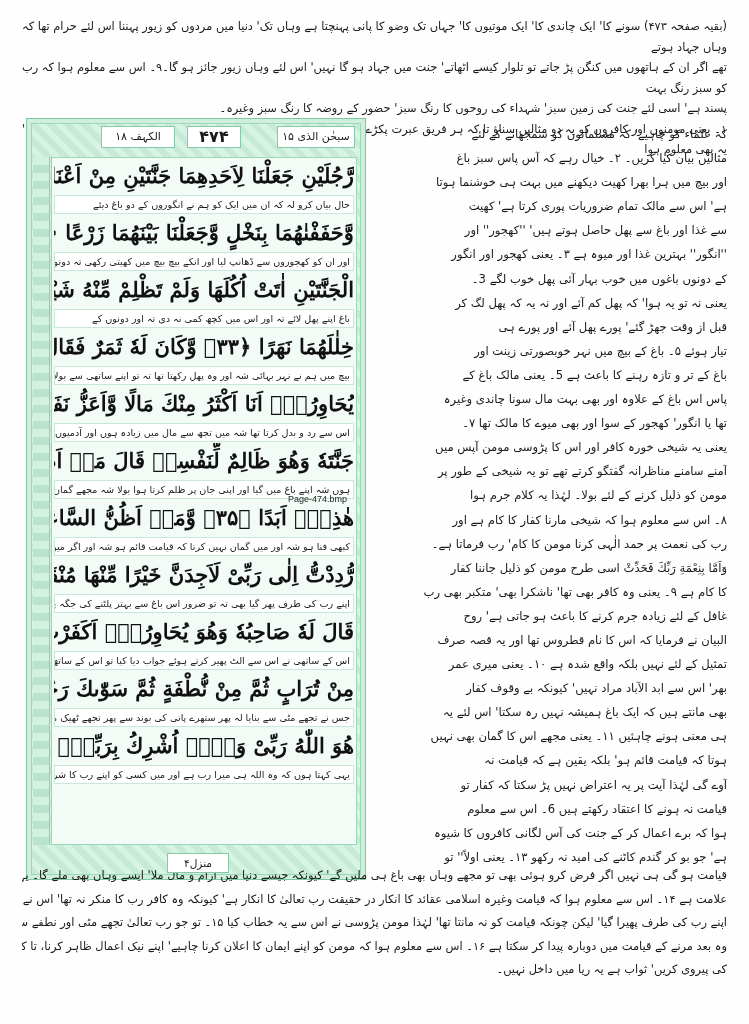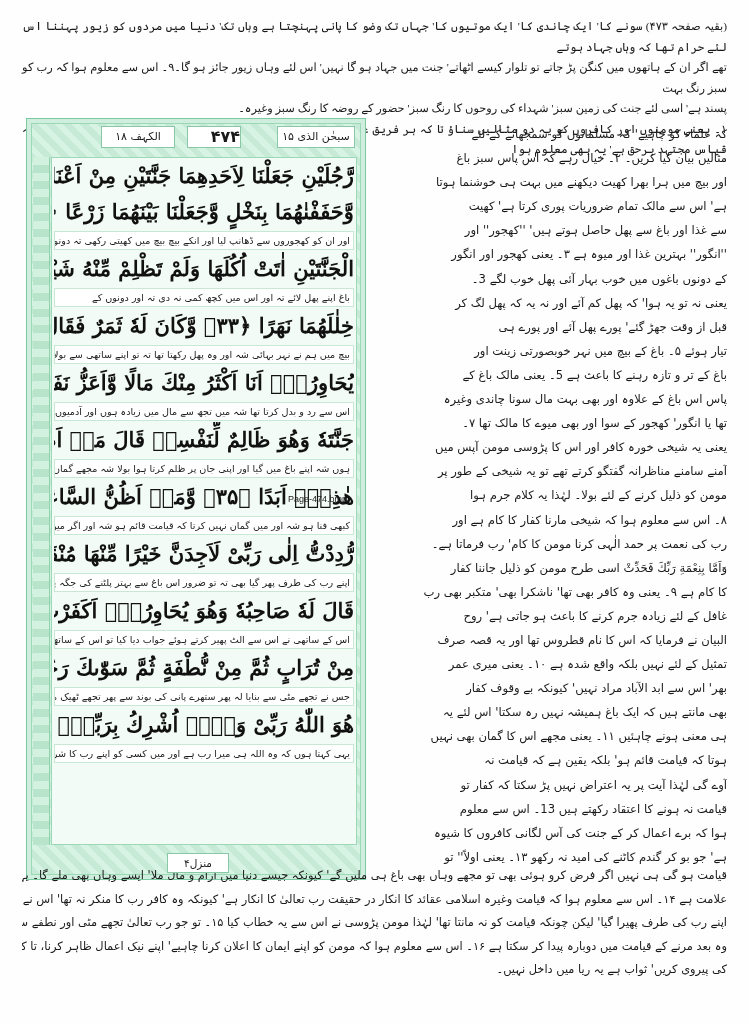--- a/index.html
+++ b/index.html
@@ -1,29 +1,29 @@
 <!DOCTYPE html>
 <html><head>
 <meta charset="utf-8">
 <style>
   html,body{margin:0;padding:0;}
   body{width:749px;height:1024px;background:#fdfefd;position:relative;overflow:hidden;
        font-family:"DejaVu Sans",sans-serif;color:#1a1a1a;}
   .rtl{direction:rtl;text-align:justify;}
   .top-note{position:absolute;left:22px;right:22px;top:16px;font-size:11.4px;line-height:20.5px;}
-  .top-note p{margin:0;font-family:Liberation Serif, serif;}
+  .top-note p{margin:0;}
   .frame{position:absolute;left:26px;top:118px;width:340px;height:762px;background:#cfeedd;
          border:1.5px solid #7ccaa2;box-sizing:border-box;}
   .frame::before{content:"";position:absolute;inset:4px;border:1px solid #9ad8b6;
          background:repeating-linear-gradient(45deg,#c7ead6 0 6px,#d7f3e3 6px 12px);}
   .header-bar{position:absolute;left:6px;right:6px;top:1px;height:30px;z-index:2;}
   .hdr-box{position:absolute;top:6px;height:20px;background:#fff;border:1px solid #88c8a6;
            font-size:11px;line-height:20px;text-align:center;direction:rtl;}
   .hdr-left{left:68px;width:72px;}
-  .hdr-center{left:154px;width:52px;font-size:16px;font-weight:bold;text-align:right;}
+  .hdr-center{left:154px;width:52px;font-size:16px;font-weight:bold;}
   .hdr-right{right:4px;width:76px;margin-left:36px;}
   .text-area{position:absolute;left:24px;right:8px;top:38px;bottom:34px;background:#f3fbf6;
              border:1px solid #9ad8b6;z-index:2;overflow:hidden;}
   .side-orn{position:absolute;left:6px;top:38px;bottom:34px;width:16px;z-index:2;
             background:repeating-linear-gradient(0deg,#b8e4cb 0 8px,#d2f1df 8px 16px);
             border-right:1px solid #8fd2ad;}
   .verse-block{padding:0 2px;}
   .arabic{direction:rtl;text-align:justify;font-family:"DejaVu Serif",serif;font-weight:bold;
           font-size:21px;line-height:36px;height:36px;white-space:nowrap;overflow:hidden;color:#111;}
   .trans{direction:rtl;background:#fff;border:1px solid #c8e8d6;font-size:9.6px;line-height:17px;
@@ -51,20 +51,21 @@
 <div class="frame">
   <div class="header-bar">
     <div class="hdr-box hdr-left">الکہف ۱۸</div>
     <div class="hdr-box hdr-center">۴۷۴</div>
     <div class="hdr-box hdr-right">سبحٰن الذی ۱۵</div>
   </div>
   <div class="side-orn"></div>
   <div class="text-area">
     <div class="verse-block">
       <div class="arabic">رَّجُلَيْنِ جَعَلْنَا لِاَحَدِهِمَا جَنَّتَيْنِ مِنْ اَعْنَابٍ</div>
+      <div class="trans">حال بیان کرو لہ کہ ان میں ایک کو ہم نے انگوروں کے دو باغ دیئے</div>
     </div>
     <div class="verse-block">
       <div class="arabic">وَّحَفَفْنٰهُمَا بِنَخْلٍ وَّجَعَلْنَا بَيْنَهُمَا زَرْعًا ﴿۳۲﴾ كِلْتَا</div>
       <div class="trans">اور ان کو کھجوروں سے ڈھانپ لیا اور انکے بیچ بیچ میں کھیتی رکھی تہ دونوں</div>
     </div>
     <div class="verse-block">
       <div class="arabic">الْجَنَّتَيْنِ اٰتَتْ اُكُلَهَا وَلَمْ تَظْلِمْ مِّنْهُ شَيْـًٔا وَّفَجَّرْنَا</div>
       <div class="trans">باغ اپنے پھل لائے تہ اور اس میں کچھ کمی نہ دی تہ اور دونوں کے</div>
     </div>
     <div class="verse-block">
@@ -129,21 +130,21 @@
   <p>وَاَمَّا بِنِعْمَةِ رَبِّكَ فَحَدِّثْ اسی طرح مومن کو ذلیل جاننا کفار</p>
   <p>کا کام ہے ۹۔ یعنی وہ کافر بھی تھا' ناشکرا بھی' متکبر بھی رب</p>
   <p>غافل کے لئے زیادہ جرم کرنے کا باعث ہو جاتی ہے' روح</p>
   <p>البیان نے فرمایا کہ اس کا نام قطروس تھا اور یہ قصہ صرف</p>
   <p>تمثیل کے لئے نہیں بلکہ واقع شدہ ہے ۱۰۔ یعنی میری عمر</p>
   <p>بھر' اس سے ابد الآباد مراد نہیں' کیونکہ بے وقوف کفار</p>
   <p>بھی مانتے ہیں کہ ایک باغ ہمیشہ نہیں رہ سکتا' اس لئے یہ</p>
   <p>ہی معنی ہونے چاہئیں ۱۱۔ یعنی مجھے اس کا گمان بھی نہیں</p>
   <p>ہوتا کہ قیامت قائم ہو' بلکہ یقین ہے کہ قیامت نہ</p>
   <p>آوے گی لہٰذا آیت پر یہ اعتراض نہیں پڑ سکتا کہ کفار تو</p>
-  <p>قیامت نہ ہونے کا اعتقاد رکھتے ہیں 13۔ اس سے معلوم</p>
+  <p>قیامت نہ ہونے کا اعتقاد رکھتے ہیں 6۔ اس سے معلوم</p>
   <p>ہوا کہ برے اعمال کر کے جنت کی آس لگانی کافروں کا شیوہ</p>
   <p>ہے' جو بو کر گندم کاٹنے کی امید نہ رکھو ۱۳۔ یعنی اولاً'' تو</p>
 </div>
 
 <div class="bottom-note rtl">
   <p>قیامت ہو گی ہی نہیں اگر فرض کرو ہوئی بھی تو مجھے وہاں بھی باغ ہی ملیں گے' کیونکہ جیسے دنیا میں آرام و مال ملا' ایسے وہاں بھی ملے گا۔ یہاں مال ملنا رب کی رضا کی</p>
   <p>علامت ہے ۱۴۔ اس سے معلوم ہوا کہ قیامت وغیرہ اسلامی عقائد کا انکار در حقیقت رب تعالیٰ کا انکار ہے' کیونکہ وہ کافر رب کا منکر نہ تھا' اس نے کہا تھا کہ اگر میں</p>
   <p>اپنے رب کی طرف پھیرا گیا' لیکن چونکہ قیامت کو نہ مانتا تھا' لہٰذا مومن پڑوسی نے اس سے یہ خطاب کیا ۱۵۔ تو جو رب تعالیٰ تجھے مٹی اور نطفے سے انسان بنا سکتا ہے</p>
   <p>وہ بعد مرنے کے قیامت میں دوبارہ پیدا کر سکتا ہے ۱۶۔ اس سے معلوم ہوا کہ مومن کو اپنے ایمان کا اعلان کرنا چاہیے' اپنے نیک اعمال ظاہر کرنا، تا کہ دوسرے اس</p>
   <p>کی پیروی کریں' ثواب ہے یہ ریا میں داخل نہیں۔</p>

